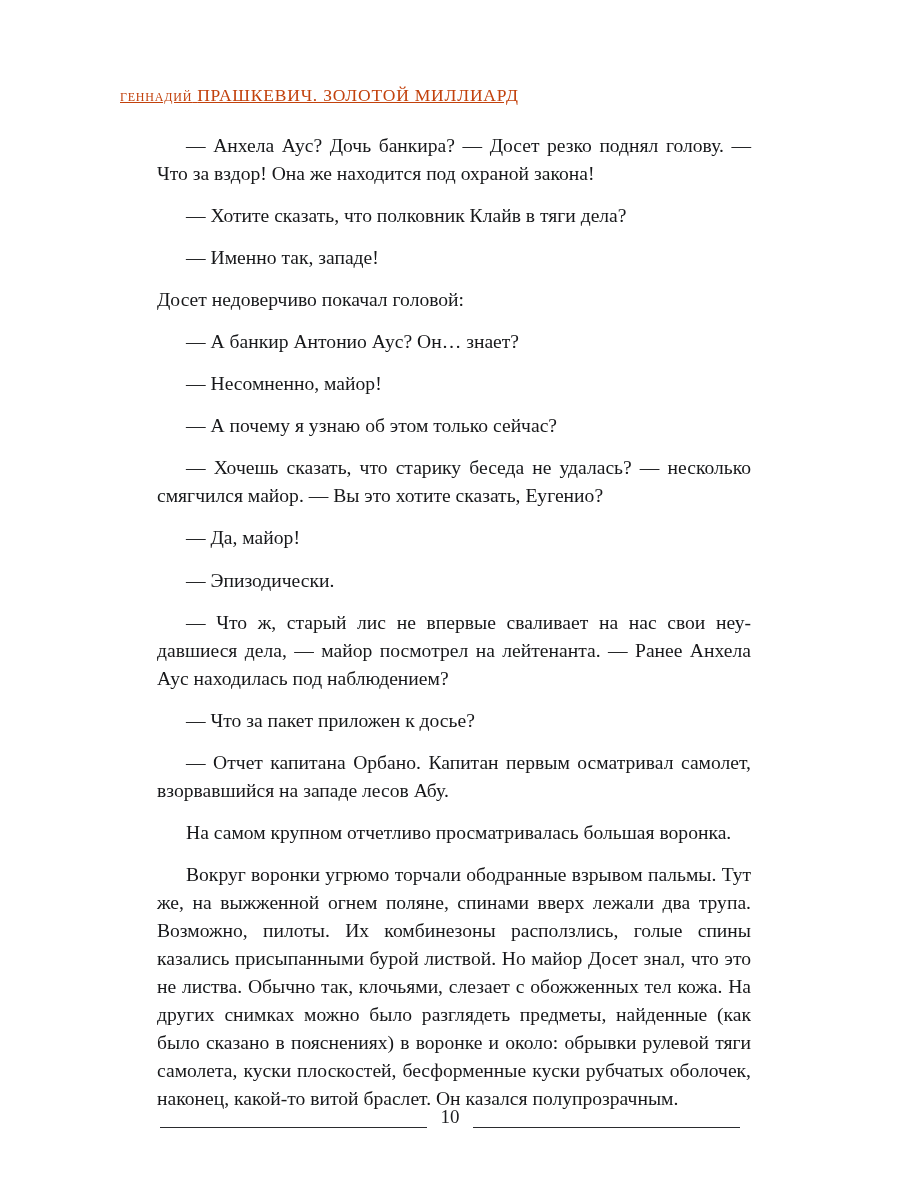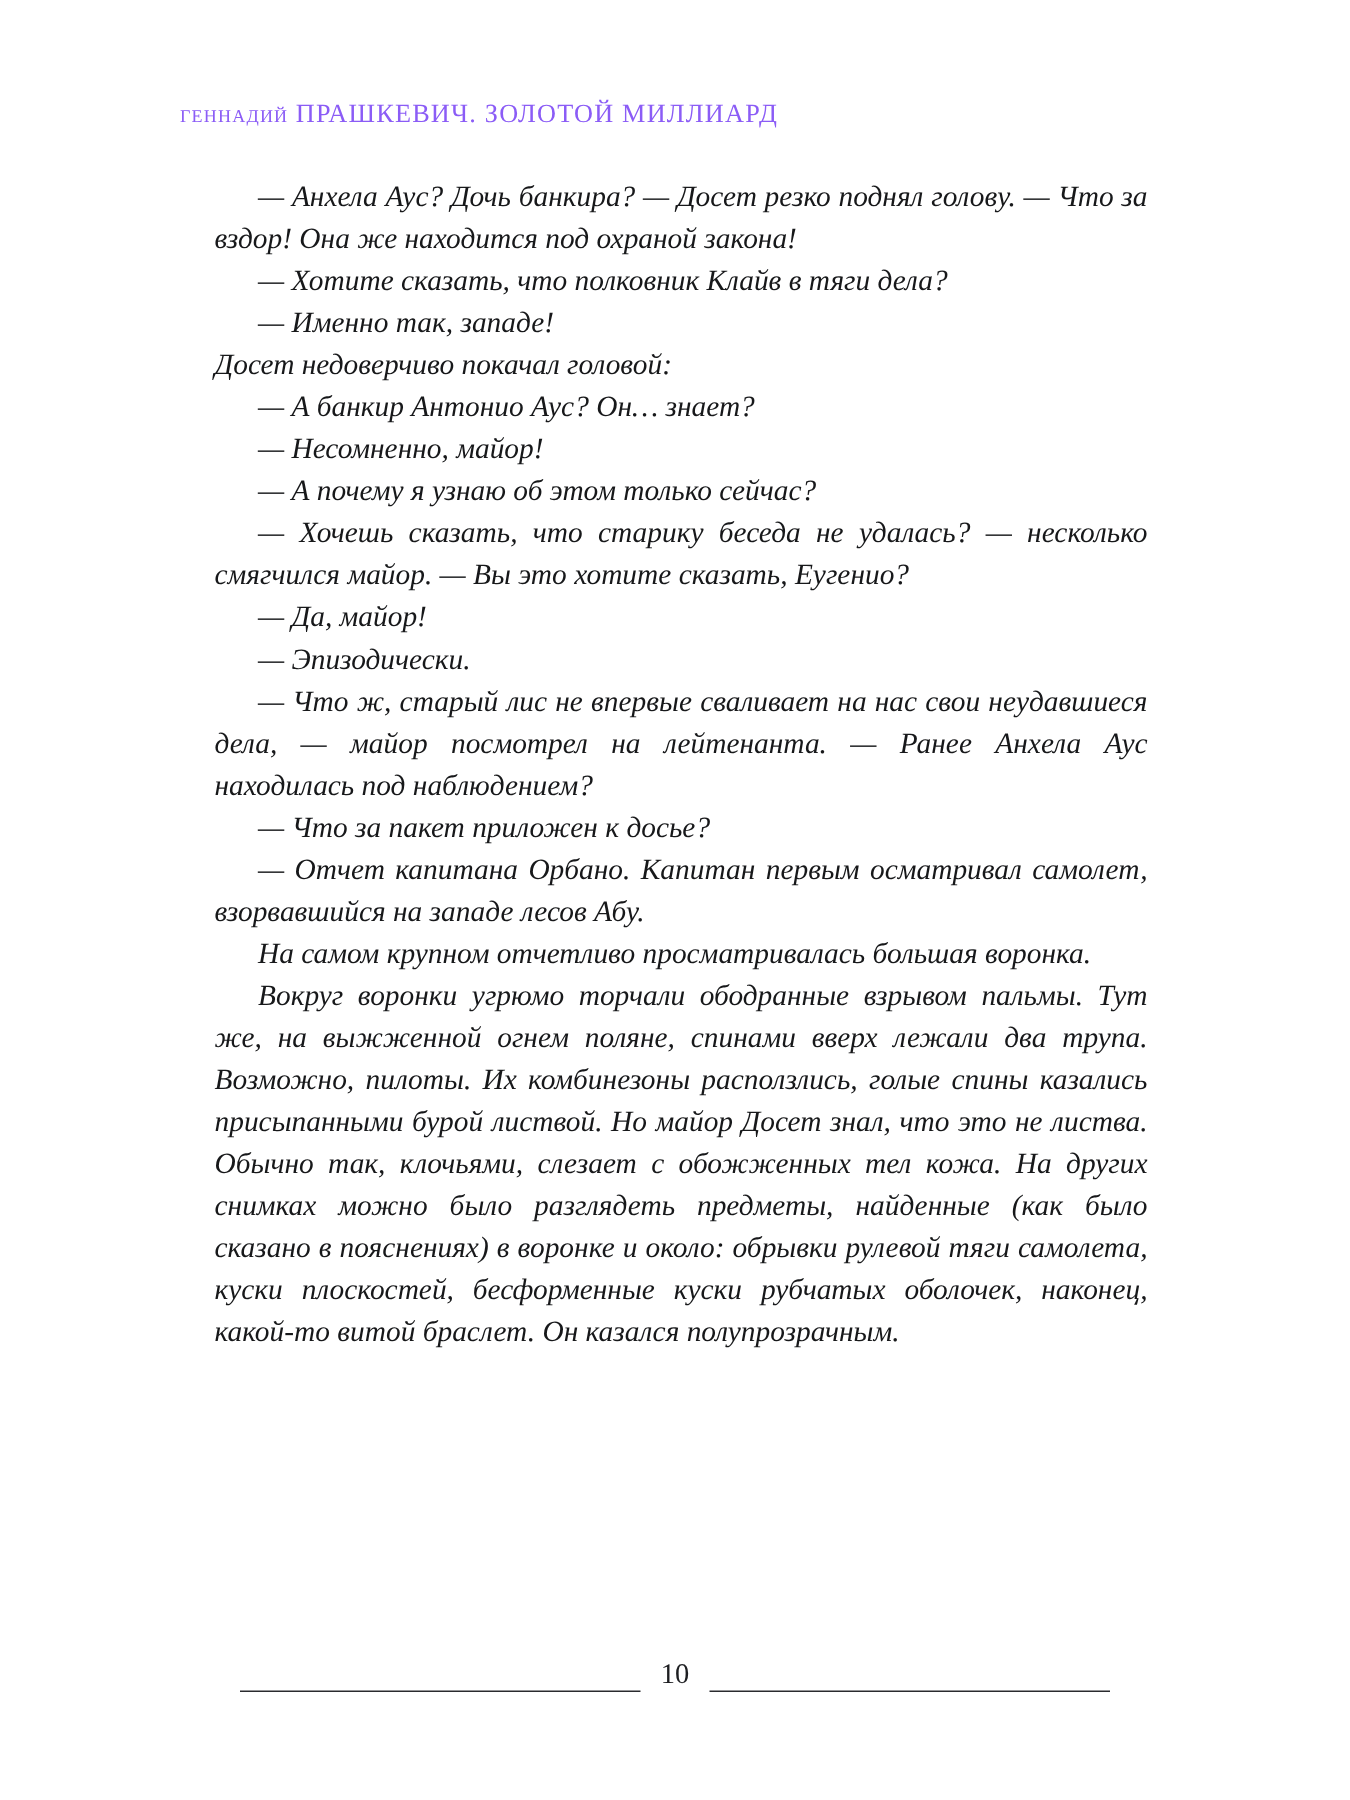--- a/index.html
+++ b/index.html
@@ -17,27 +17,28 @@
     overflow: hidden;
     font-family: "Liberation Serif", "DejaVu Serif", serif;
     color: #17181a;
     box-sizing: border-box;
   }
 
   
   .running-head {
     position: absolute;
     left: 120px;
-    top: 64px;
+    top: 84px;
     width: 660px;
     font-size: 17.5px;
     line-height: 22px;
     letter-spacing: 0.6px;
-    color: #8b5cf6;
+    color: #c2410c;
     white-space: nowrap;
+    text-decoration: underline;
   }
   .running-head .author {
     font-variant: small-caps;
     text-transform: lowercase;
     letter-spacing: 0.8px;
   }
   .running-head .author::first-letter {
     text-transform: uppercase;
   }
   .running-head .title {
@@ -53,23 +54,22 @@
     width: 622px;
     font-size: 19.6px;
     line-height: 28.05px;
     text-align: justify;
     text-justify: inter-word;
     hyphens: manual;
     color: #17181a;
   }
 
   .text-block p {
-    margin: 0;
+    margin: 14px;
     text-indent: 29px;
-    font-style: italic;
   }
 
   .text-block p.no-indent {
     text-indent: 0;
   }
 
   
   .text-block p {
     text-align-last: left;
   }

